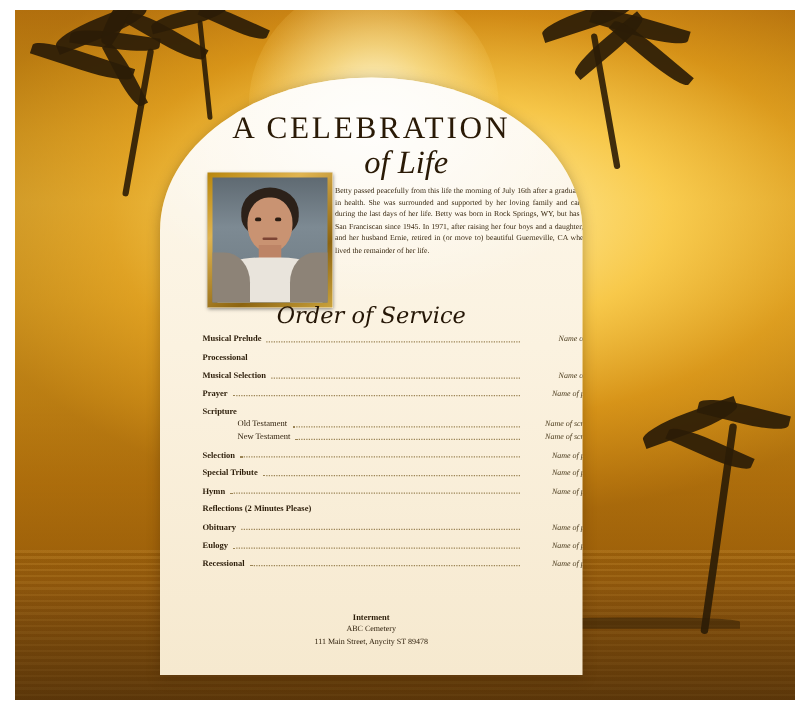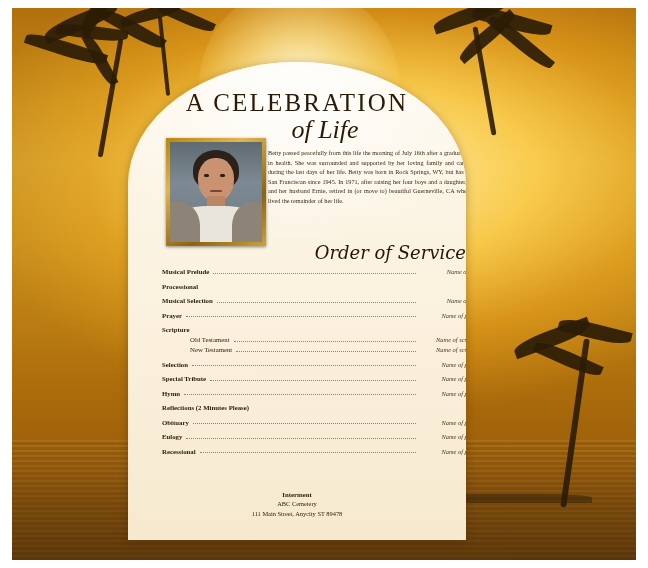--- a/index.html
+++ b/index.html
@@ -177,21 +177,21 @@
     color: #3a2a12;
     text-align: justify;
   }
 
   
   .oos-title {
     position: absolute;
     left: 0;
     top: 180px;
     width: 100%;
-    text-align: right;
+    text-align: center;
     font-family: "DejaVu Serif", serif;
     font-style: italic;
     font-size: 18px;
     color: #241505;
   }
 
   .service {
     position: absolute;
     left: 34px;
     top: 206px;

